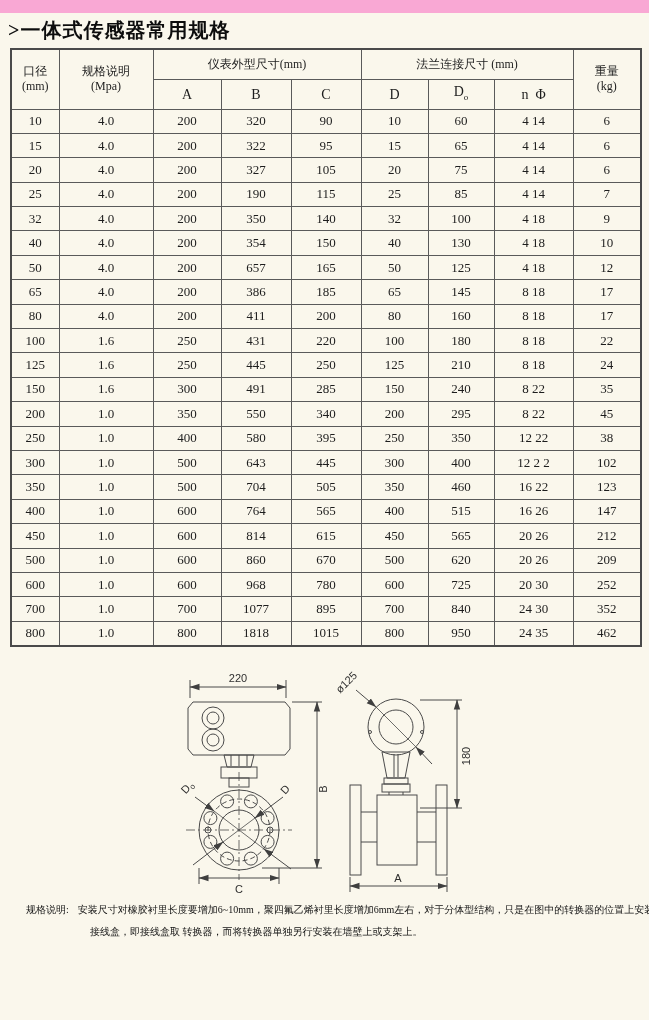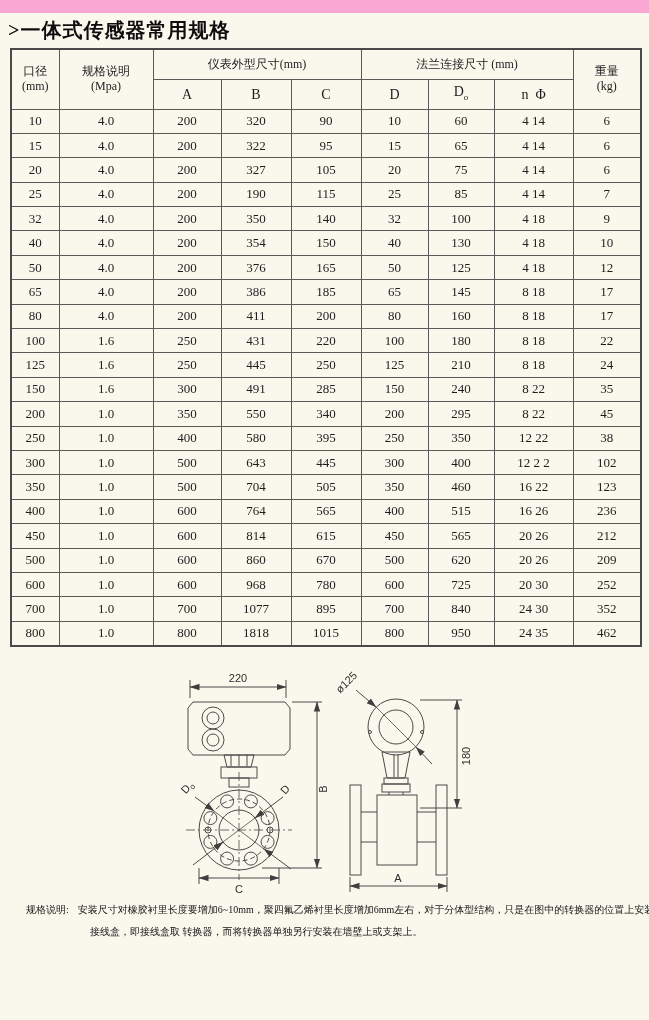--- a/index.html
+++ b/index.html
@@ -125,21 +125,21 @@
           <td>150</td>
           <td>40</td>
           <td>130</td>
           <td>4 18</td>
           <td>10</td>
         </tr>
         <tr>
           <td>50</td>
           <td>4.0</td>
           <td>200</td>
-          <td>376</td>
+          <td>657</td>
           <td>165</td>
           <td>50</td>
           <td>125</td>
           <td>4 18</td>
           <td>12</td>
         </tr>
         <tr>
           <td>65</td>
           <td>4.0</td>
           <td>200</td>
@@ -240,21 +240,21 @@
         </tr>
         <tr>
           <td>400</td>
           <td>1.0</td>
           <td>600</td>
           <td>764</td>
           <td>565</td>
           <td>400</td>
           <td>515</td>
           <td>16 26</td>
-          <td>236</td>
+          <td>147</td>
         </tr>
         <tr>
           <td>450</td>
           <td>1.0</td>
           <td>600</td>
           <td>814</td>
           <td>615</td>
           <td>450</td>
           <td>565</td>
           <td>20 26</td>

